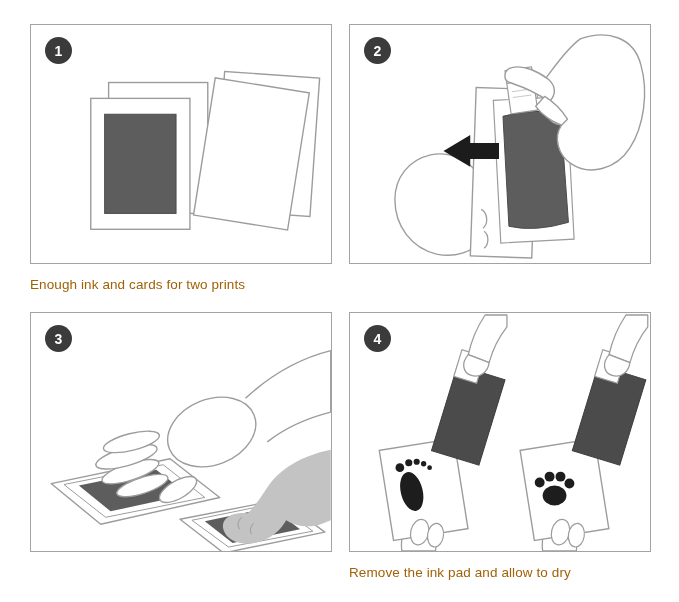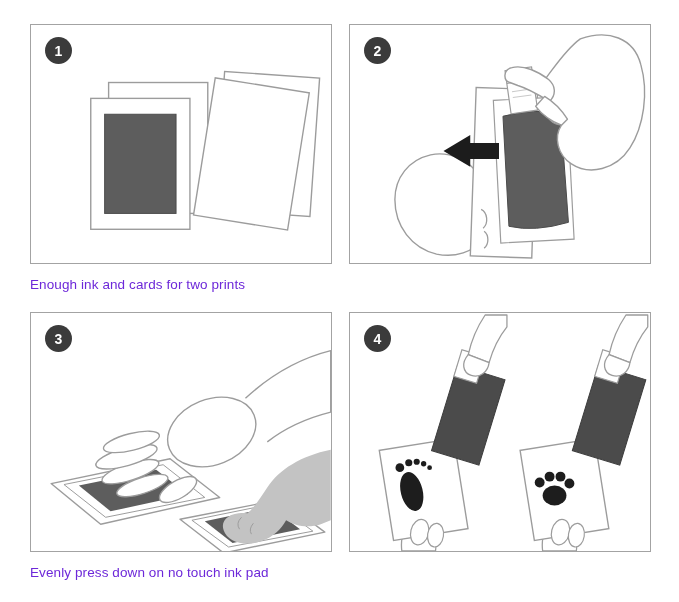--- a/index.html
+++ b/index.html
@@ -32,21 +32,21 @@
     border-radius: 50%;
     background: #3b3b3b;
     color: #ffffff;
     display: flex; align-items: center; justify-content: center;
     font-size: 14px; font-weight: bold;
     z-index: 2;
   }
   .caption {
     margin-top: 13px;
     font-size: 13.5px;
-    color: #6d28d9;
+    color: #a16207;
     letter-spacing: 0.1px;
   }
 </style>
 </head>
 <body>
 
 <div class="page">
 
   <section class="step step1">
     <div class="panel">
@@ -132,21 +132,20 @@
         <g fill="#ffffff" stroke="#9c9c9c" stroke-width="1.4" stroke-linejoin="round">
           <polygon points="150,208 252,188 296,221 194,242"></polygon>
           <polygon points="162,209 246,192 284,220 199,236" fill="none" stroke-width="1"></polygon>
         </g>
         <polygon points="175,210 242,196 271,218 203,232" fill="#5d5d5d"></polygon>
 
         <path d="M302,138 C272,144 250,158 238,176 C230,188 224,197 218,202 C202,200 190,208 194,219 C198,231 216,236 232,230 C244,226 252,218 257,209 C266,215 280,217 292,213 L302,209 Z" fill="#c3c3c3"></path>
         <path d="M212,206 q-6,6 -2,12 M224,212 q-5,6 -2,11" fill="none" stroke="#9c9c9c" stroke-width="1"></path>
       </svg>
     </div>
-    <p class="caption">Evenly press down on no touch ink pad</p>
   </section>
 
   <section class="step step4">
     <div class="panel">
       <div class="badge">
         <span>4</span>
       </div>
       <svg viewBox="0 0 302 240">
 
         <g>
@@ -184,15 +183,16 @@
           <ellipse cx="86" cy="224" rx="8" ry="12" transform="rotate(8 86 224)" fill="#ffffff" stroke="#9c9c9c" stroke-width="1.2"></ellipse>
           <rect x="94" y="58" width="50" height="90" transform="rotate(17 119 103)" fill="#4b4b4b" stroke="#3c3c3c" stroke-width="1"></rect>
           <rect x="108" y="40" width="24" height="28" transform="rotate(17 120 54)" fill="#ffffff" stroke="#9c9c9c" stroke-width="1.2"></rect>
           <g fill="#ffffff" stroke="#9c9c9c" stroke-width="1.3" stroke-linejoin="round">
             <path d="M136,2 C128,14 122,28 119,42 L140,50 C144,36 150,24 158,14 L158,2 Z"></path>
             <path d="M119,42 C112,50 113,60 122,63 C131,66 139,59 140,50 Z"></path>
           </g>
         </g>
       </svg>
     </div>
+    <p class="caption">Remove the ink pad and allow to dry</p>
   </section>
 
 </div>
 
 </body></html>

